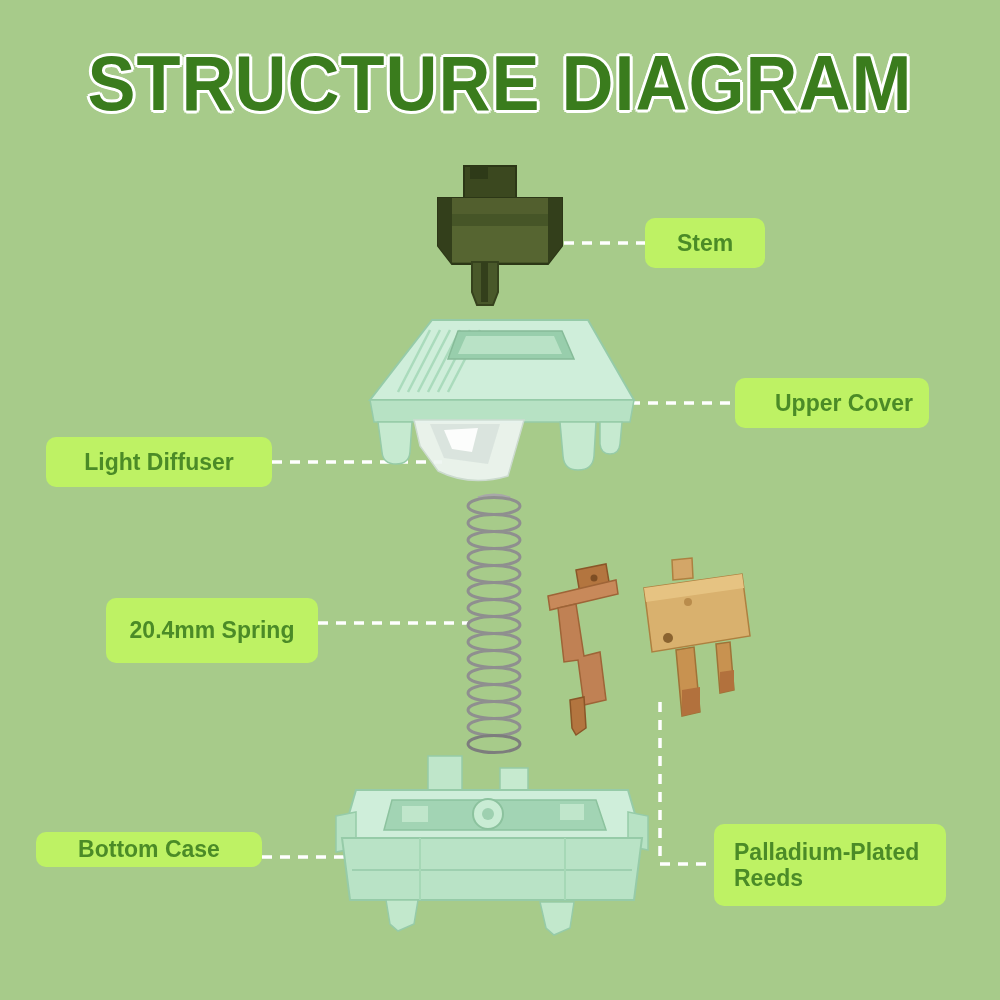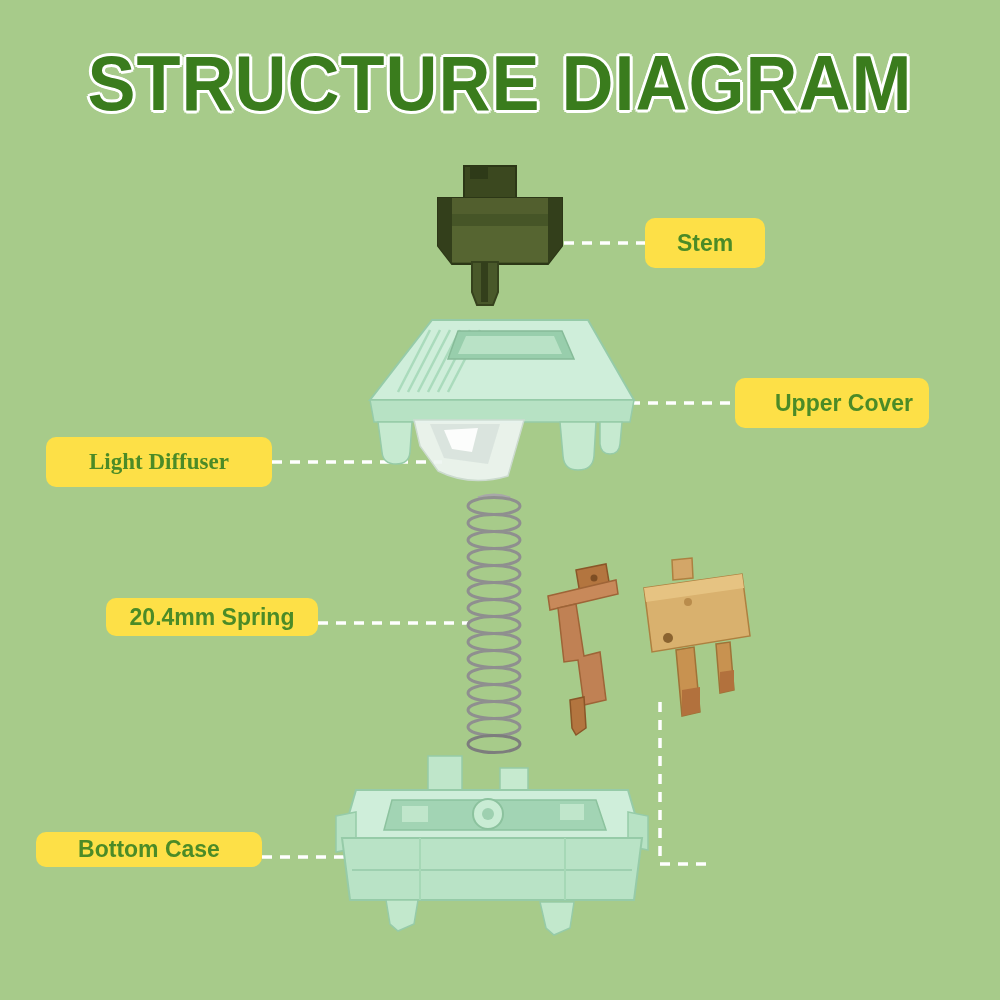--- a/index.html
+++ b/index.html
@@ -21,21 +21,21 @@
     letter-spacing:1px;
     color:#3a7c1d;
     transform:scaleY(1.08);
     text-shadow:
       3px 0 0 #fff,-3px 0 0 #fff,0 3px 0 #fff,0 -3px 0 #fff,
       2px 2px 0 #fff,-2px 2px 0 #fff,2px -2px 0 #fff,-2px -2px 0 #fff;
   }
   svg.art{position:absolute;inset:0;width:1000px;height:1000px;}
   .pill{
     position:absolute;
-    background:#fde047;
+    background:#bef264;
     border-radius:10px;
     color:#4b8b27;
     font-weight:700;
     font-size:23px;
     display:flex;
     align-items:center;
     justify-content:center;
     box-sizing:border-box;
     line-height:1.15;
   }
@@ -160,20 +160,21 @@
       <path d="M565 838 L565 900" stroke="#a6d8b6" stroke-width="2" fill="none"></path>
       <path d="M386 900 L418 900 L414 924 L398 931 L390 924 Z" fill="#c2e8cc" stroke="#96cba8" stroke-width="1.5"></path>
       <path d="M540 902 L574 902 L570 928 L554 935 L546 928 Z" fill="#c2e8cc" stroke="#96cba8" stroke-width="1.5"></path>
     </g>
   </svg>
 
   <div class="pill" style="left:645px;top:218px;width:120px;height:50px;">Stem</div>
 
   <div class="pill" style="left:735px;top:378px;width:194px;height:50px;padding-left:24px;">Upper Cover</div>
 
-  <div class="pill" style="left:46px;top:437px;width:226px;height:50px;font-family:Liberation Serif, serif;">Light Diffuser</div>
+  <div class="pill" style="left:46px;top:437px;width:226px;height:50px;">Light Diffuser</div>
 
-  <div class="pill" style="left:106px;top:598px;width:212px;height:38px;">20.4mm Spring</div>
+  <div class="pill" style="left:106px;top:598px;width:212px;height:65px;">20.4mm Spring</div>
 
   <div class="pill" style="left:36px;top:832px;width:226px;height:35px;">Bottom Case</div>
 
+  <div class="pill left-align" style="left:714px;top:824px;width:232px;height:82px;">Palladium-Plated Reeds</div>
 
 </div>
 
 </body></html>

